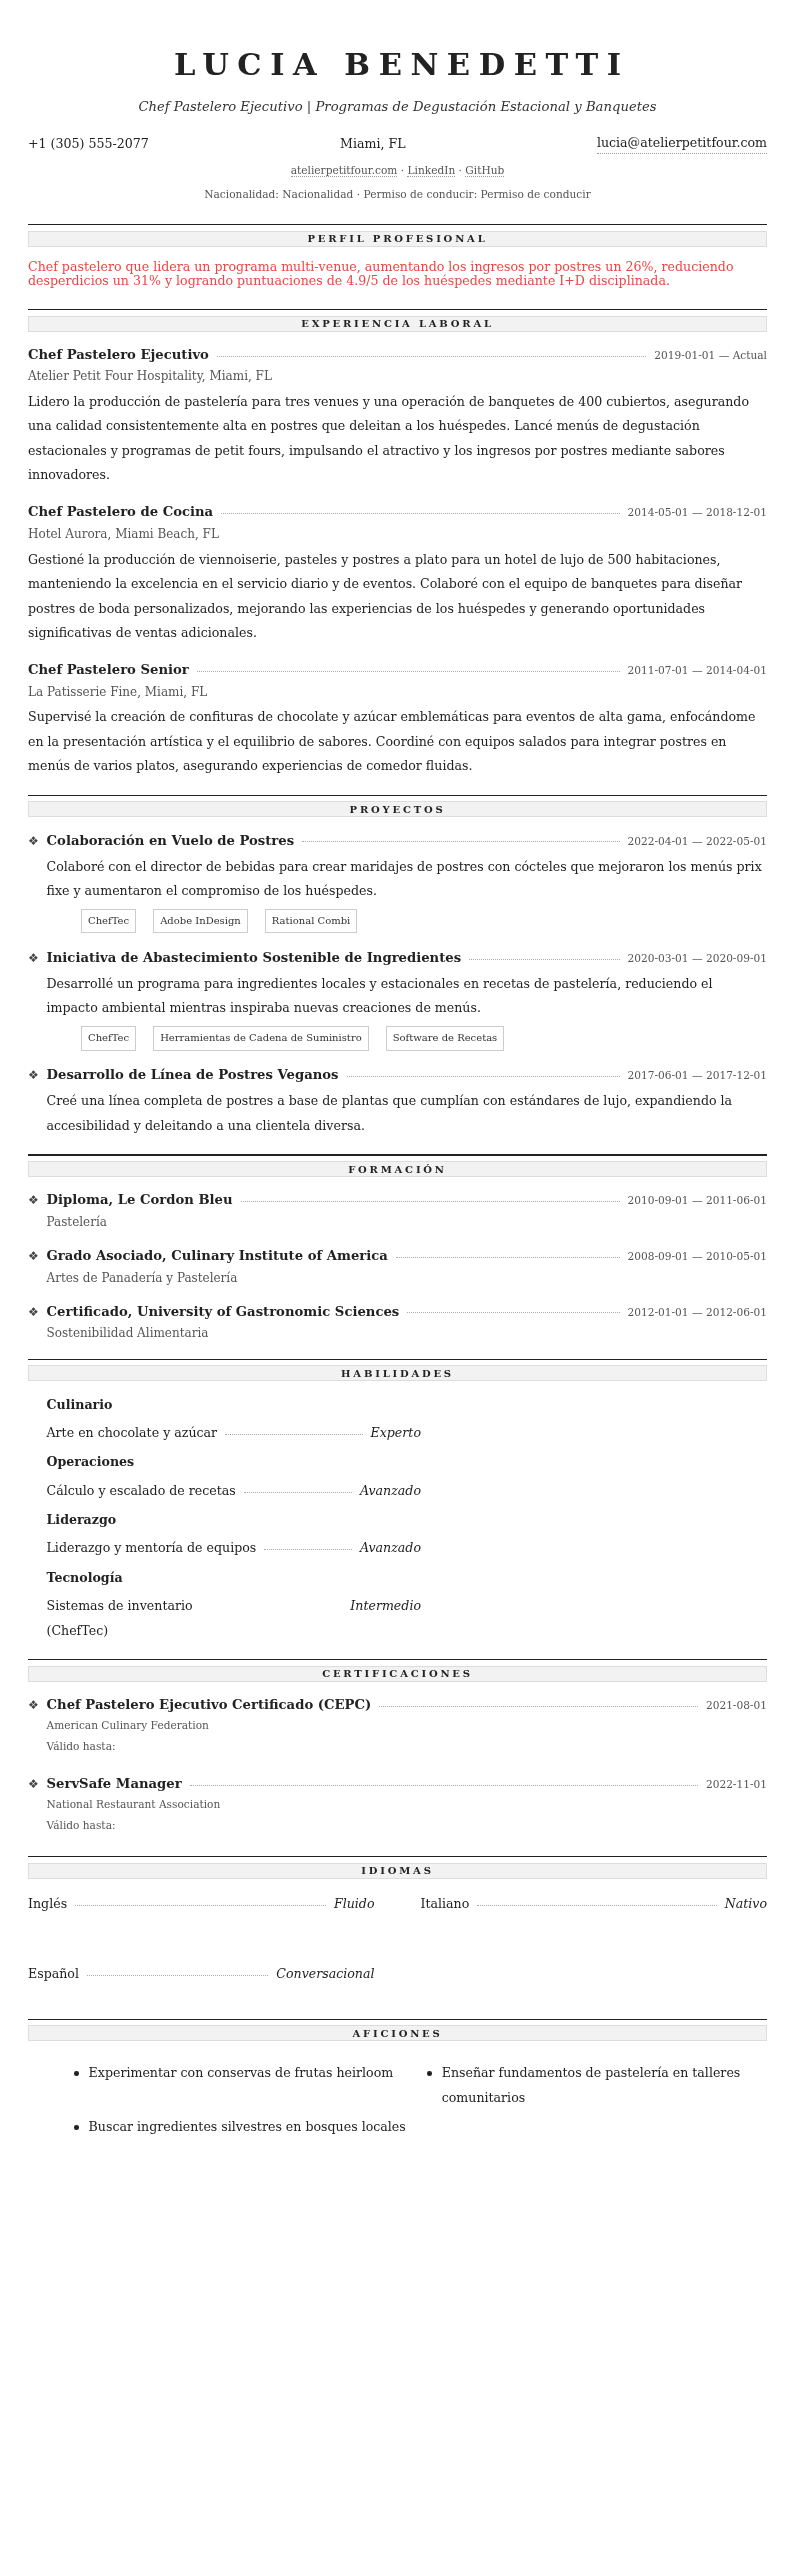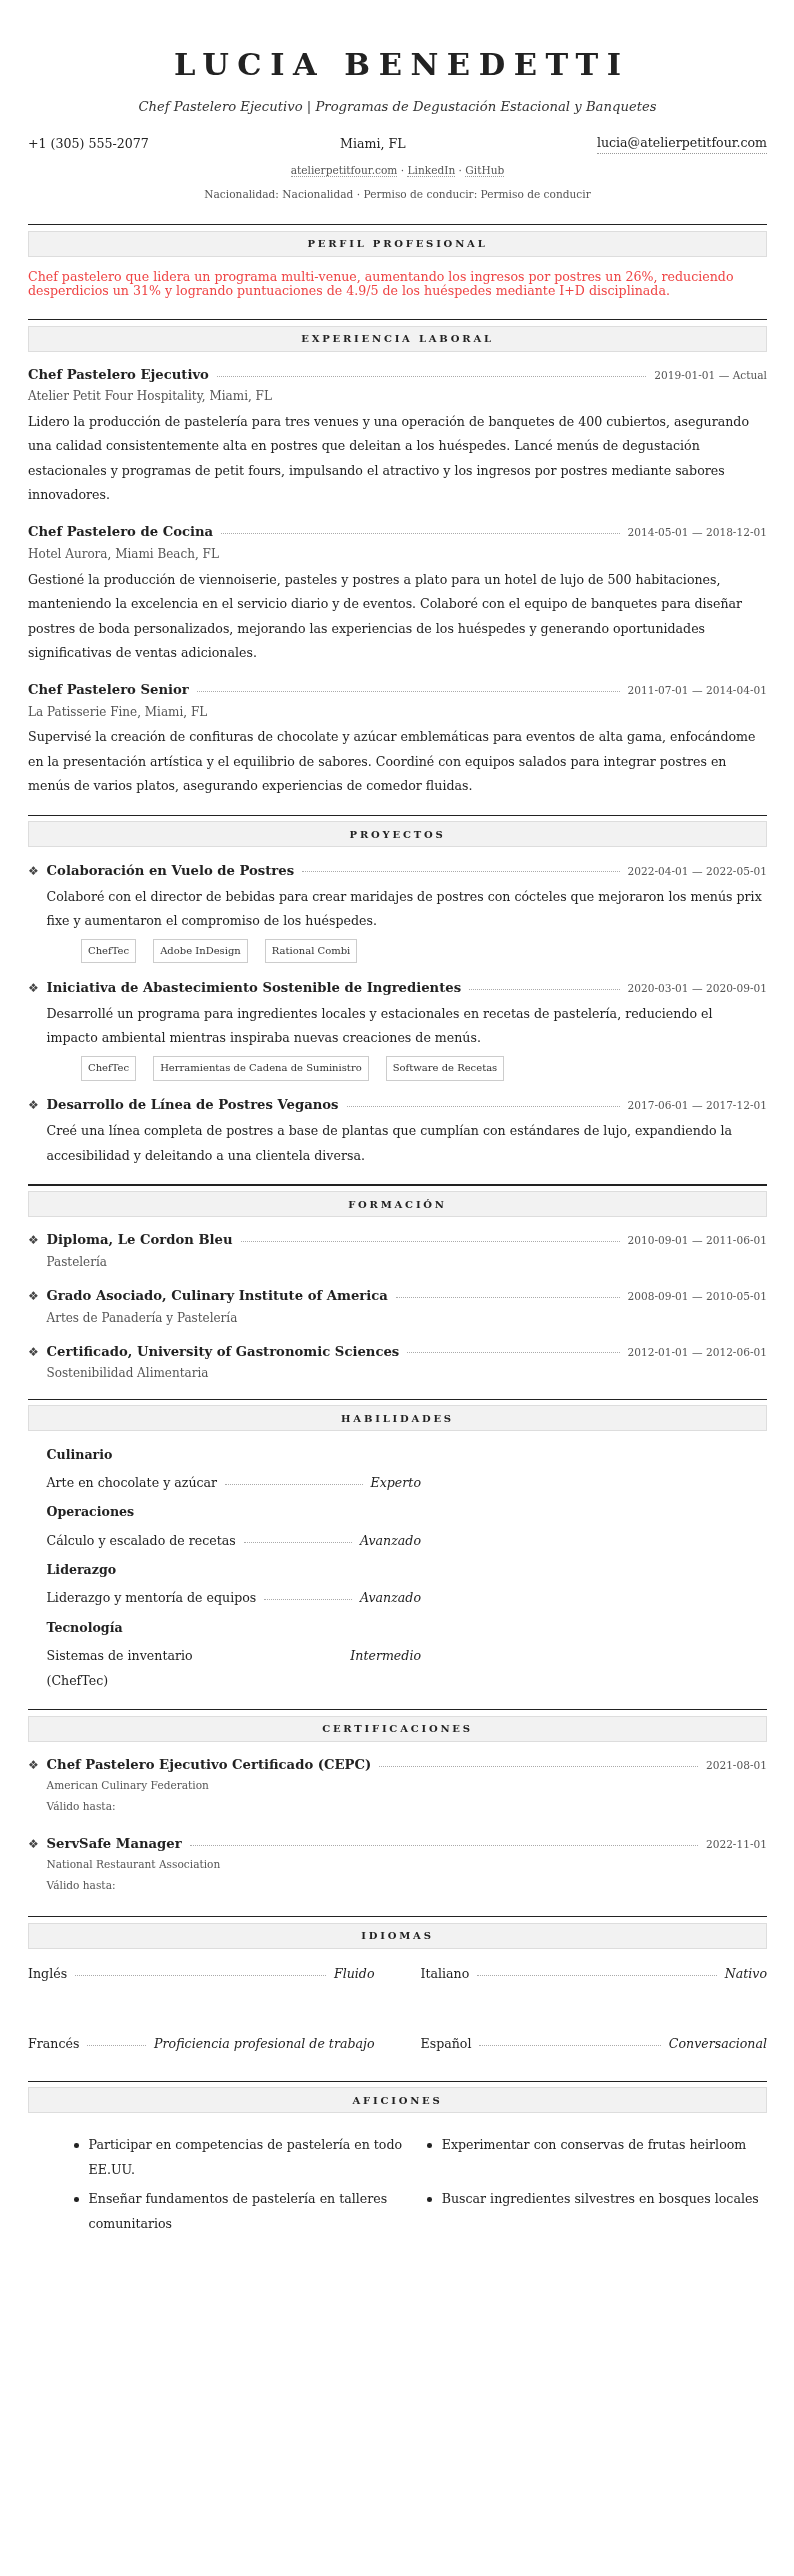--- a/index.html
+++ b/index.html
@@ -57,21 +57,21 @@
 
   
   .section { margin-top: 18.5px; }
   .section.first { margin-top: 22.5px; }
   .section-rule { height: 1.3px; background: #222; }
   .section-header {
     margin-top: 5.3px;
     background: #f2f2f2;
     border: 0.7px solid #dddddd;
     border-bottom: 1.3px solid #dddddd;
-    height: 26px;
+    height: 16px;
     display: flex;
     align-items: center;
     justify-content: center;
     font-size: 10px;
     font-weight: bold;
     letter-spacing: 0.28em;
     color: #222;
   }
   .section-body { padding-top: 13.2px; }
 
@@ -418,38 +418,32 @@
         <span class="lang-name">Inglés</span>
         <span class="leader"></span>
         <span class="lang-level">Fluido</span>
       </div>
       <div class="lang-row">
         <span class="lang-name">Italiano</span>
         <span class="leader"></span>
         <span class="lang-level">Nativo</span>
       </div>
       <div class="lang-row">
-        <span class="lang-name">Francés</span>
-        <span class="leader"></span>
-        <span class="lang-level">Proficiencia profesional de trabajo</span>
-      </div>
-      <div class="lang-row">
         <span class="lang-name">Español</span>
         <span class="leader"></span>
         <span class="lang-level">Conversacional</span>
       </div>
     </div>
   </section>
 
-  <section class="section" style="margin-top:25px;">
+  <section class="section" style="margin-top:33px;">
     <div class="section-rule"></div>
     <h2 class="section-header">AFICIONES</h2>
     <div class="section-body">
       <ul class="hobbies" style="list-style:none;">
-        <li class="hobby">Participar en competencias de pastelería en todo EE.UU.</li>
         <li class="hobby">Experimentar con conservas de frutas heirloom</li>
         <li class="hobby">Enseñar fundamentos de pastelería en talleres comunitarios</li>
         <li class="hobby">Buscar ingredientes silvestres en bosques locales</li>
       </ul>
     </div>
   </section>
 
 </div>
 
 

